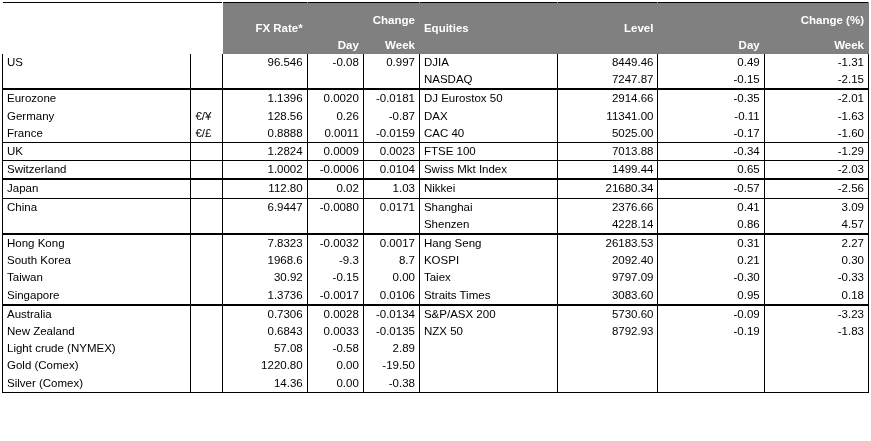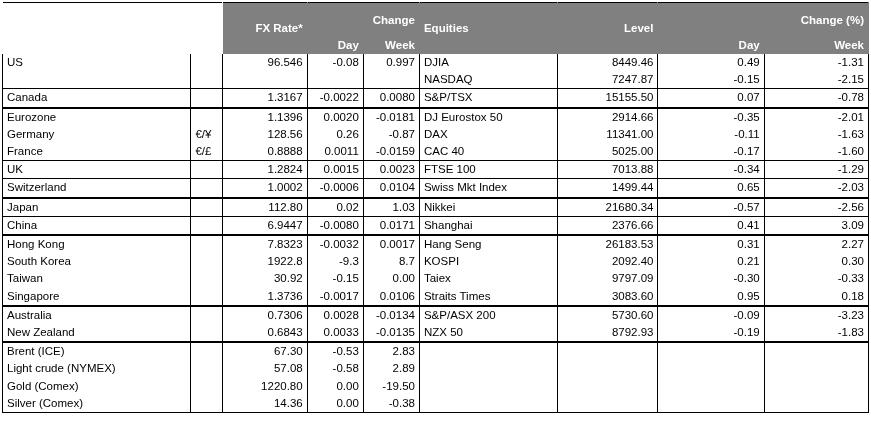--- a/index.html
+++ b/index.html
@@ -140,31 +140,20 @@
           <td class="l"></td>
           <td class="l"></td>
           <td class="r"></td>
           <td class="r"></td>
           <td class="r"></td>
           <td class="l">NASDAQ</td>
           <td class="r">7247.87</td>
           <td class="r">-0.15</td>
           <td class="r">-2.15</td>
         </tr>
-        <tr class="row thin-top">
-          <td class="l">Canada</td>
-          <td class="l"></td>
-          <td class="r">1.3167</td>
-          <td class="r">-0.0022</td>
-          <td class="r">0.0080</td>
-          <td class="l">S&amp;P/TSX</td>
-          <td class="r">15155.50</td>
-          <td class="r">0.07</td>
-          <td class="r">-0.78</td>
-        </tr>
         <tr class="row thick-top">
           <td class="l">Eurozone</td>
           <td class="l"></td>
           <td class="r">1.1396</td>
           <td class="r">0.0020</td>
           <td class="r">-0.0181</td>
           <td class="l">DJ Eurostox 50</td>
           <td class="r">2914.66</td>
           <td class="r">-0.35</td>
           <td class="r">-2.01</td>
@@ -188,21 +177,21 @@
           <td class="r">-0.0159</td>
           <td class="l">CAC 40</td>
           <td class="r">5025.00</td>
           <td class="r">-0.17</td>
           <td class="r">-1.60</td>
         </tr>
         <tr class="row thin-top">
           <td class="l">UK</td>
           <td class="l"></td>
           <td class="r">1.2824</td>
-          <td class="r">0.0015</td>
+          <td class="r">0.0009</td>
           <td class="r">0.0023</td>
           <td class="l">FTSE 100</td>
           <td class="r">7013.88</td>
           <td class="r">-0.34</td>
           <td class="r">-1.29</td>
         </tr>
         <tr class="row thin-top">
           <td class="l">Switzerland</td>
           <td class="l"></td>
           <td class="r">1.0002</td>
@@ -228,35 +217,46 @@
           <td class="l">China</td>
           <td class="l"></td>
           <td class="r">6.9447</td>
           <td class="r">-0.0080</td>
           <td class="r">0.0171</td>
           <td class="l">Shanghai</td>
           <td class="r">2376.66</td>
           <td class="r">0.41</td>
           <td class="r">3.09</td>
         </tr>
+        <tr class="row">
+          <td class="l"></td>
+          <td class="l"></td>
+          <td class="r"></td>
+          <td class="r"></td>
+          <td class="r"></td>
+          <td class="l">Shenzen</td>
+          <td class="r">4228.14</td>
+          <td class="r">0.86</td>
+          <td class="r">4.57</td>
+        </tr>
         <tr class="row thick-top">
           <td class="l">Hong Kong</td>
           <td class="l"></td>
           <td class="r">7.8323</td>
           <td class="r">-0.0032</td>
           <td class="r">0.0017</td>
           <td class="l">Hang Seng</td>
           <td class="r">26183.53</td>
           <td class="r">0.31</td>
           <td class="r">2.27</td>
         </tr>
         <tr class="row">
           <td class="l">South Korea</td>
           <td class="l"></td>
-          <td class="r">1922.8</td>
+          <td class="r">1968.6</td>
           <td class="r">-9.3</td>
           <td class="r">8.7</td>
           <td class="l">KOSPI</td>
           <td class="r">2092.40</td>
           <td class="r">0.21</td>
           <td class="r">0.30</td>
         </tr>
         <tr class="row">
           <td class="l">Taiwan</td>
           <td class="l"></td>
@@ -294,31 +294,20 @@
           <td class="l">New Zealand</td>
           <td class="l"></td>
           <td class="r">0.6843</td>
           <td class="r">0.0033</td>
           <td class="r">-0.0135</td>
           <td class="l">NZX 50</td>
           <td class="r">8792.93</td>
           <td class="r">-0.19</td>
           <td class="r">-1.83</td>
         </tr>
-        <tr class="row thick-top">
-          <td class="l">Brent (ICE)</td>
-          <td class="l"></td>
-          <td class="r">67.30</td>
-          <td class="r">-0.53</td>
-          <td class="r">2.83</td>
-          <td class="l empty-cell sep-left"></td>
-          <td class="r empty-cell"></td>
-          <td class="r empty-cell"></td>
-          <td class="r empty-cell"></td>
-        </tr>
         <tr class="row">
           <td class="l">Light crude (NYMEX)</td>
           <td class="l"></td>
           <td class="r">57.08</td>
           <td class="r">-0.58</td>
           <td class="r">2.89</td>
           <td class="l empty-cell sep-left"></td>
           <td class="r empty-cell"></td>
           <td class="r empty-cell"></td>
           <td class="r empty-cell"></td>

